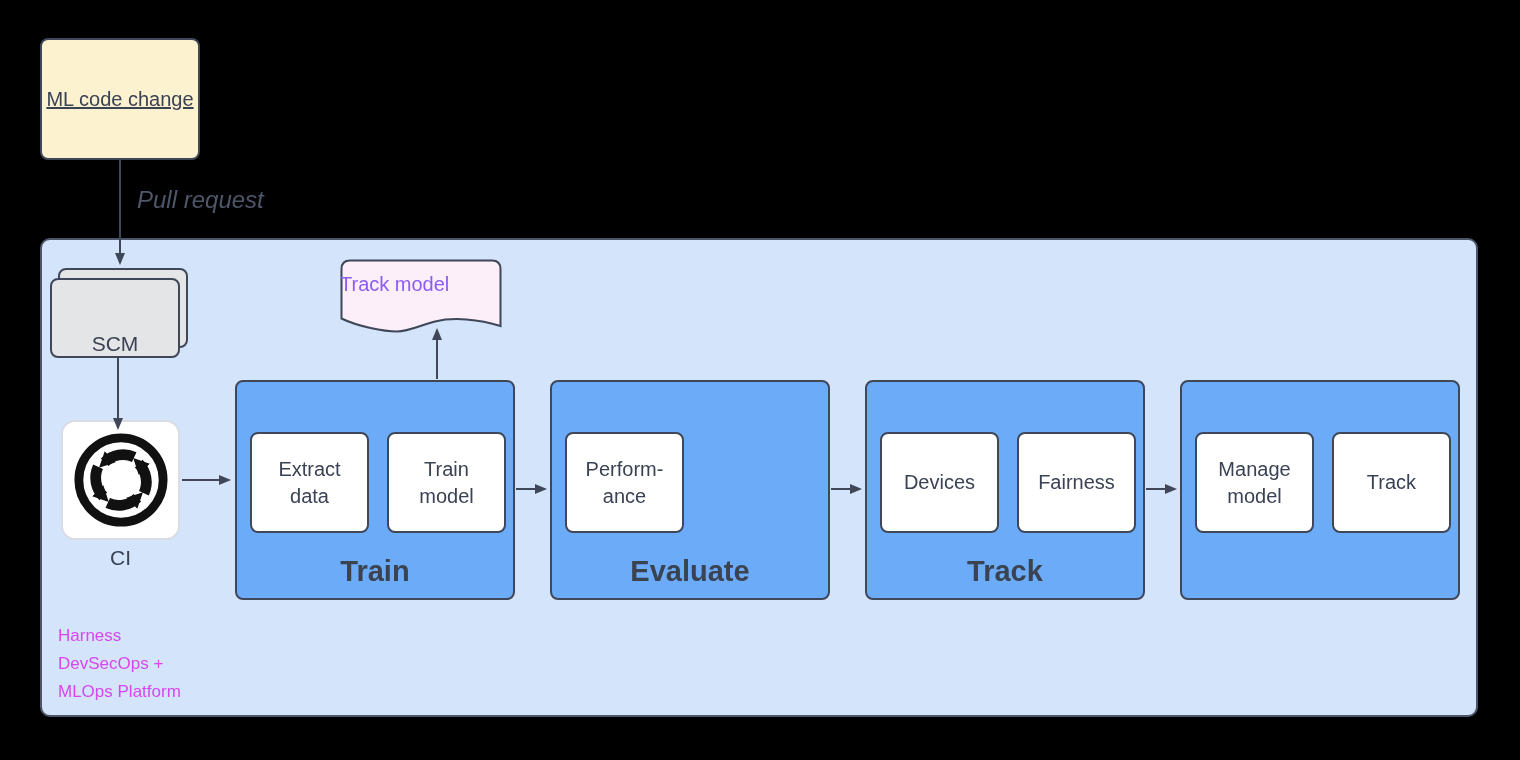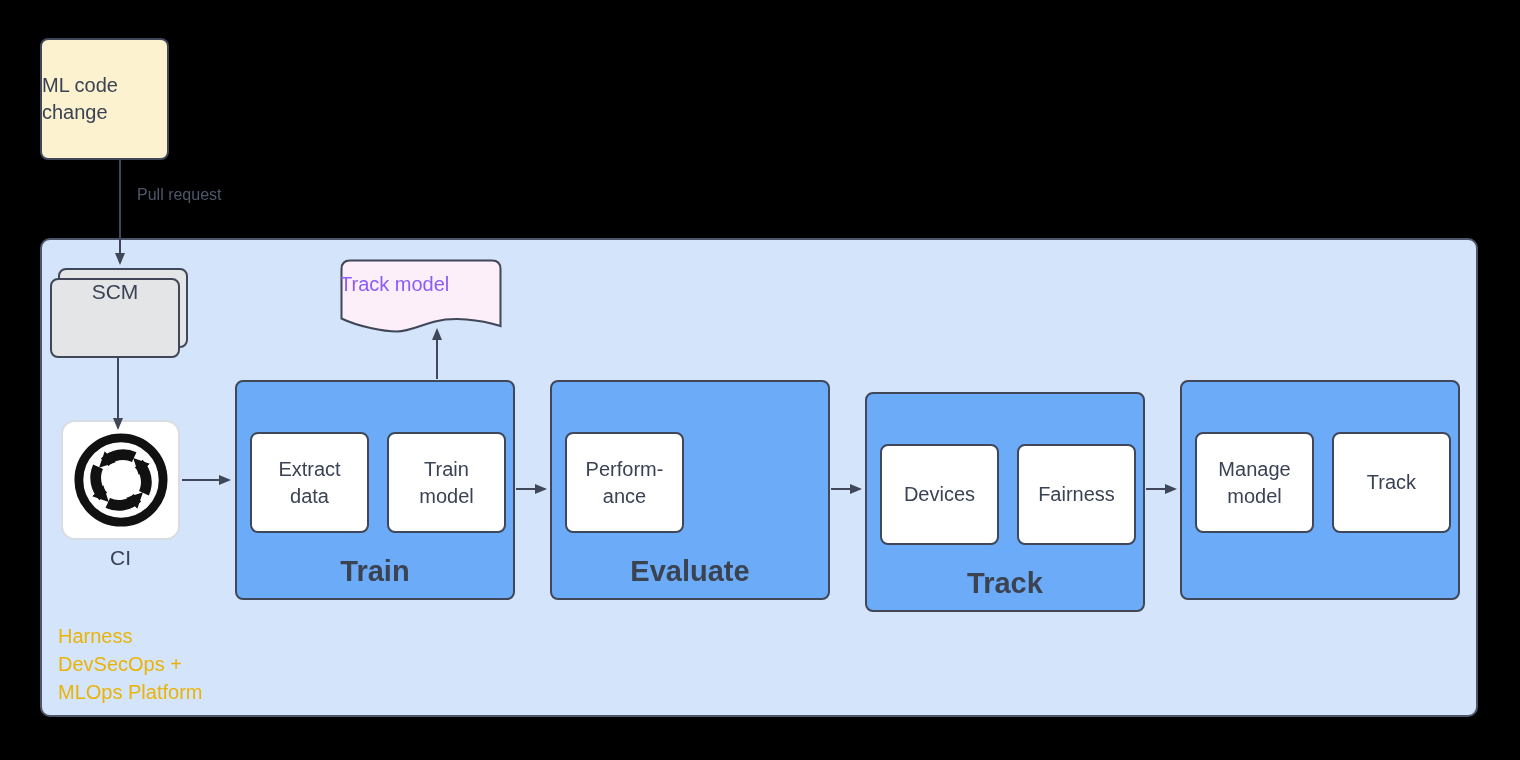--- a/index.html
+++ b/index.html
@@ -11,67 +11,69 @@
     width: 1520px;
     height: 760px;
     background: #000;
     overflow: hidden;
   }
 
   
   .trigger-node {
     position: absolute;
     left: 40px; top: 38px;
-    width: 129px; height: 122px;
+    width: 160px; height: 122px;
     background: #fcf2d0;
     border: 2px solid #3f4758;
     border-radius: 8px;
     display: flex; align-items: center; justify-content: center;
-    text-align: left;
+    text-align: right;
     font-size: 20px; line-height: 1.35;
     color: #3a4254;
     white-space: pre-line;
+    text-decoration: underline;
   }
 
   .edge-label {
     position: absolute;
     left: 137px; top: 186px;
-    font-size: 16px;
+    font-size: 24px;
     color: #4e5669;
+    font-style: italic;
   }
 
   
   .platform {
     position: absolute;
     left: 40px; top: 238px;
     width: 1438px; height: 479px;
     background: #d3e4fb;
     border: 2px solid #4c566b;
     border-radius: 10px;
   }
   .platform-label {
     position: absolute;
     left: 58px; top: 622px;
-    font-size: 20px; line-height: 28px;
-    color: #eab308;
+    font-size: 17px; line-height: 28px;
+    color: #d946ef;
     white-space: pre-line;
   }
 
   
   .scm-back, .scm-front {
     position: absolute;
     width: 130px; height: 80px;
     background: #e4e5e7;
     border: 2px solid #3f4758;
     border-radius: 8px;
   }
   .scm-back  { left: 58px; top: 268px; }
   .scm-front {
     left: 50px; top: 278px;
-    display: flex; align-items: flex-start; justify-content: center;
+    display: flex; align-items: flex-end; justify-content: center;
     font-size: 21px; color: #3a4254;
   }
 
   
   .ci-node {
     position: absolute;
     left: 61px; top: 420px;
     width: 119px; height: 120px;
     background: #ffffff;
     border: 2px solid #d9dde3;
@@ -105,21 +107,21 @@
   .stage {
     position: absolute;
     top: 380px;
     width: 280px; height: 220px;
     background: #6cabf8;
     border: 2px solid #3f4758;
     border-radius: 8px;
   }
   .stage.s0 { left: 235px; }
   .stage.s1 { left: 550px; }
-  .stage.s2 { left: 865px; margin-top: 12px; }
+  .stage.s2 { left: 865px; }
   .stage.s3 { left: 1180px; }
 
   .step {
     position: absolute;
     top: 50px;
     width: 119px; height: 101px;
     background: #ffffff;
     border: 2px solid #3f4758;
     border-radius: 8px;
     display: flex; align-items: center; justify-content: center;

